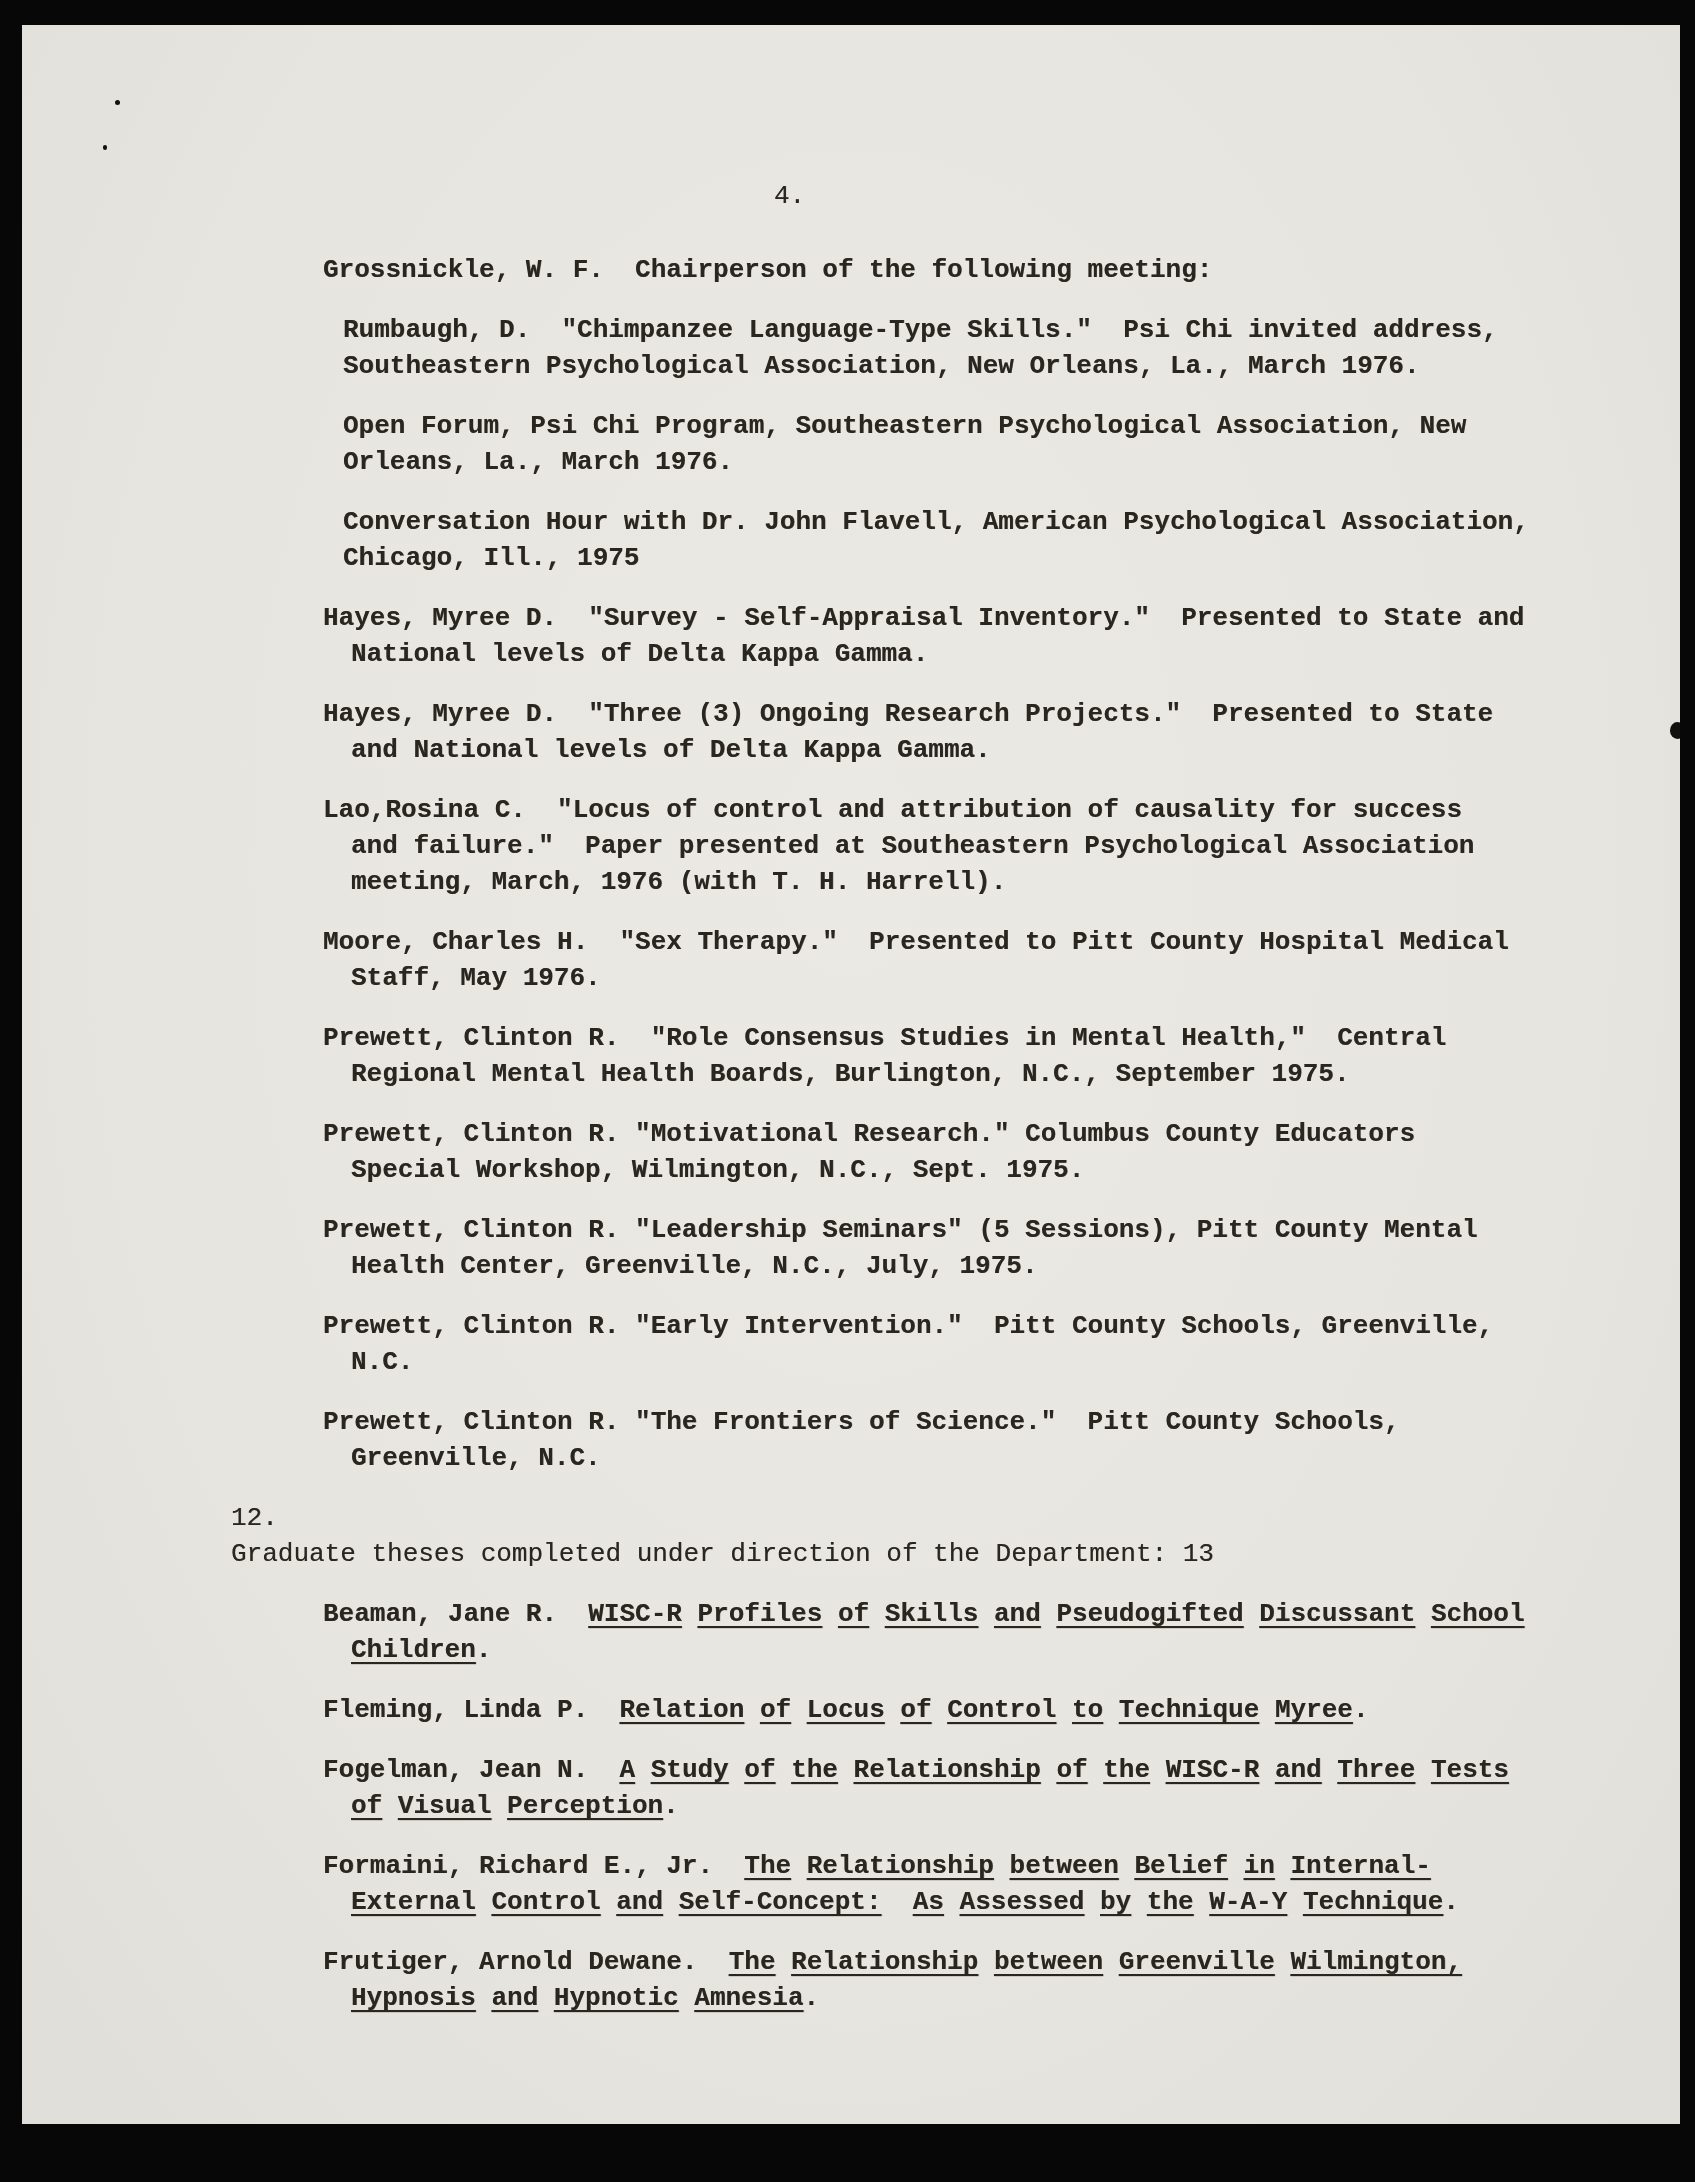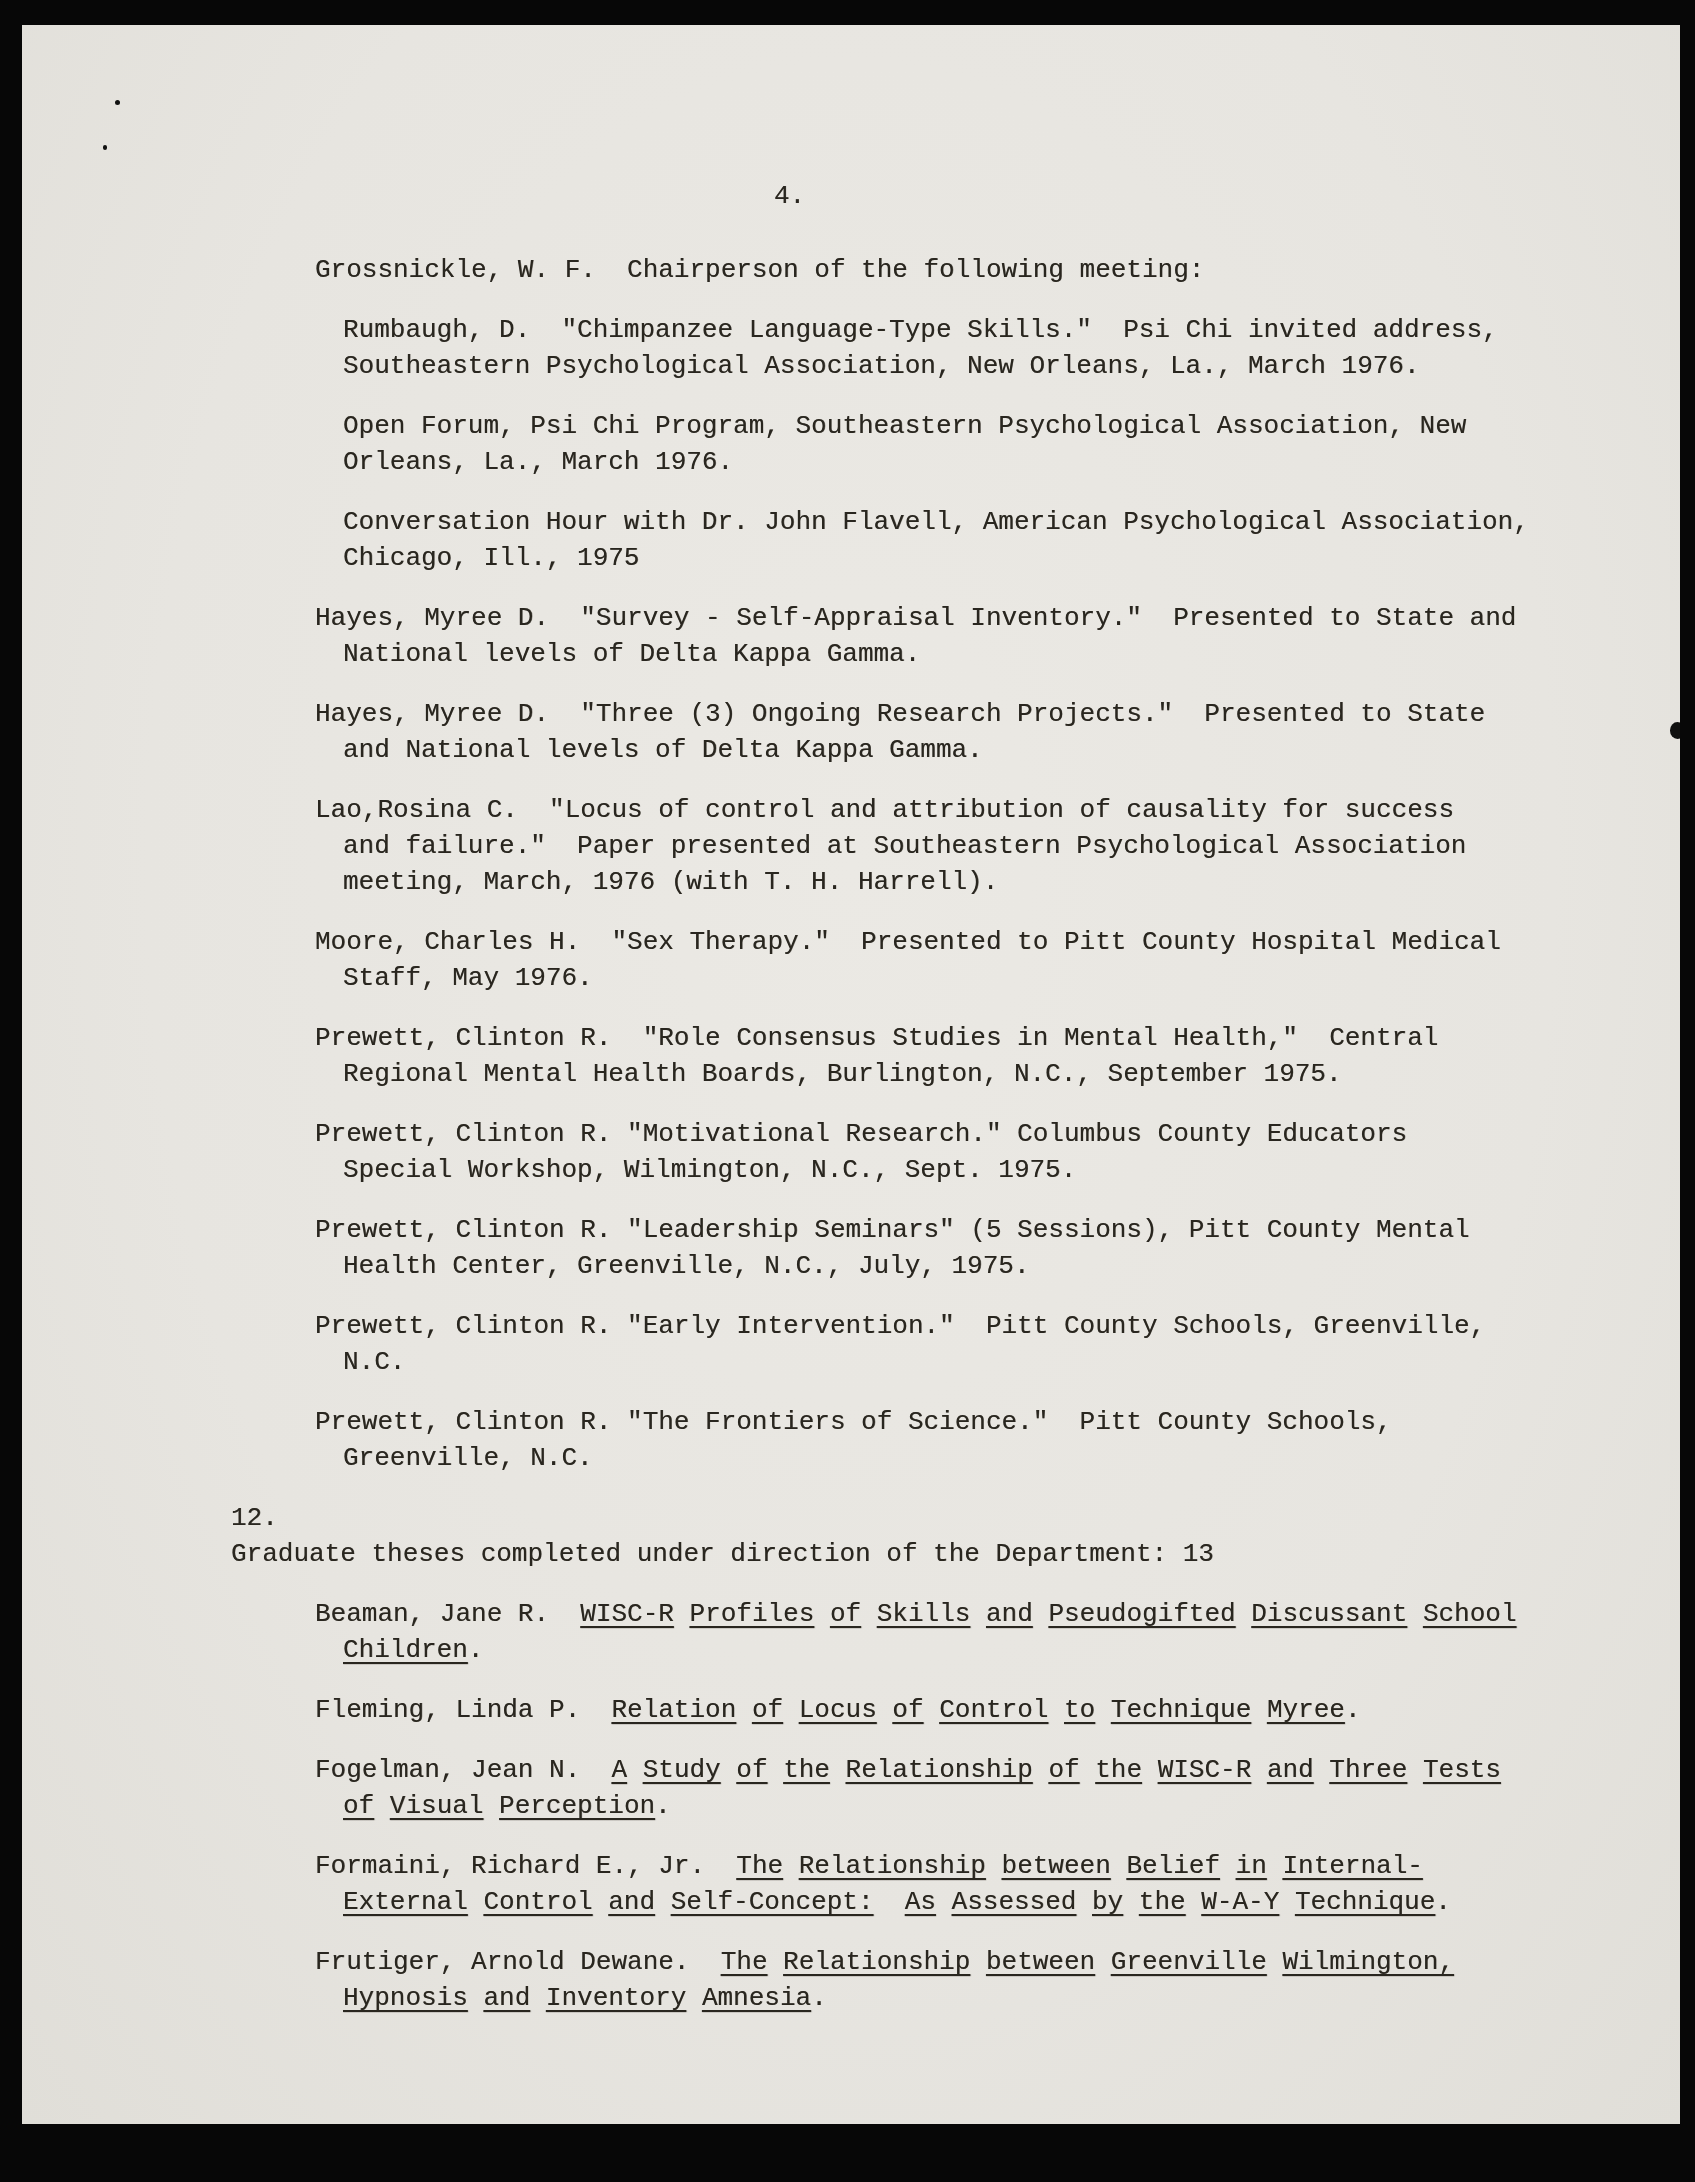--- a/index.html
+++ b/index.html
@@ -32,21 +32,22 @@
     width: 1237px;
   }
   .page-number {
     width: 1237px;
     text-align: center;
     margin: 0 0 38px -144px;
     white-space: pre;
   }
   .entry {
     white-space: pre-wrap;
-    margin: 0 0 24px 0;
+    margin: 0 0 24px 8px;
+    font-weight: bold;
   }
   .entry.main {
     padding-left: 28px;
     text-indent: -28px;
   }
   .entry.sub {
     margin-left: 28px;
   }
   .section-row {
     display: flex;
@@ -121,17 +122,17 @@
 
     <p class="entry main"><span>Fleming, Linda P.  </span><span class="thesis-title"><span class="uw">Relation</span> <span class="uw">of</span> <span class="uw">Locus</span> <span class="uw">of</span> <span class="uw">Control</span> <span class="uw">to</span> <span class="uw">Technique</span> <span class="uw">Myree</span></span><span>.</span></p>
 
     <p class="entry main"><span>Fogelman, Jean N.  </span><span class="thesis-title"><span class="uw">A</span> <span class="uw">Study</span> <span class="uw">of</span> <span class="uw">the</span> <span class="uw">Relationship</span> <span class="uw">of</span> <span class="uw">the</span> <span class="uw">WISC-R</span> <span class="uw">and</span> <span class="uw">Three</span> <span class="uw">Tests</span>
 <span class="uw">of</span> <span class="uw">Visual</span> <span class="uw">Perception</span></span><span>.</span></p>
 
     <p class="entry main"><span>Formaini, Richard E., Jr.  </span><span class="thesis-title"><span class="uw">The</span> <span class="uw">Relationship</span> <span class="uw">between</span> <span class="uw">Belief</span> <span class="uw">in</span> <span class="uw">Internal-</span>
 <span class="uw">External</span> <span class="uw">Control</span> <span class="uw">and</span> <span class="uw">Self-Concept:</span>  <span class="uw">As</span> <span class="uw">Assessed</span> <span class="uw">by</span> <span class="uw">the</span> <span class="uw">W-A-Y</span> <span class="uw">Technique</span></span><span>.</span></p>
 
     <p class="entry main"><span>Frutiger, Arnold Dewane.  </span><span class="thesis-title"><span class="uw">The</span> <span class="uw">Relationship</span> <span class="uw">between</span> <span class="uw">Greenville</span> <span class="uw">Wilmington,</span>
-<span class="uw">Hypnosis</span> <span class="uw">and</span> <span class="uw">Inventory</span> <span class="uw">Amnesia</span></span><span>.</span></p>
+<span class="uw">Hypnosis</span> <span class="uw">and</span> <span class="uw">Hypnotic</span> <span class="uw">Amnesia</span></span><span>.</span></p>
 
   </div>
 </div>
 
 
 </body></html>

